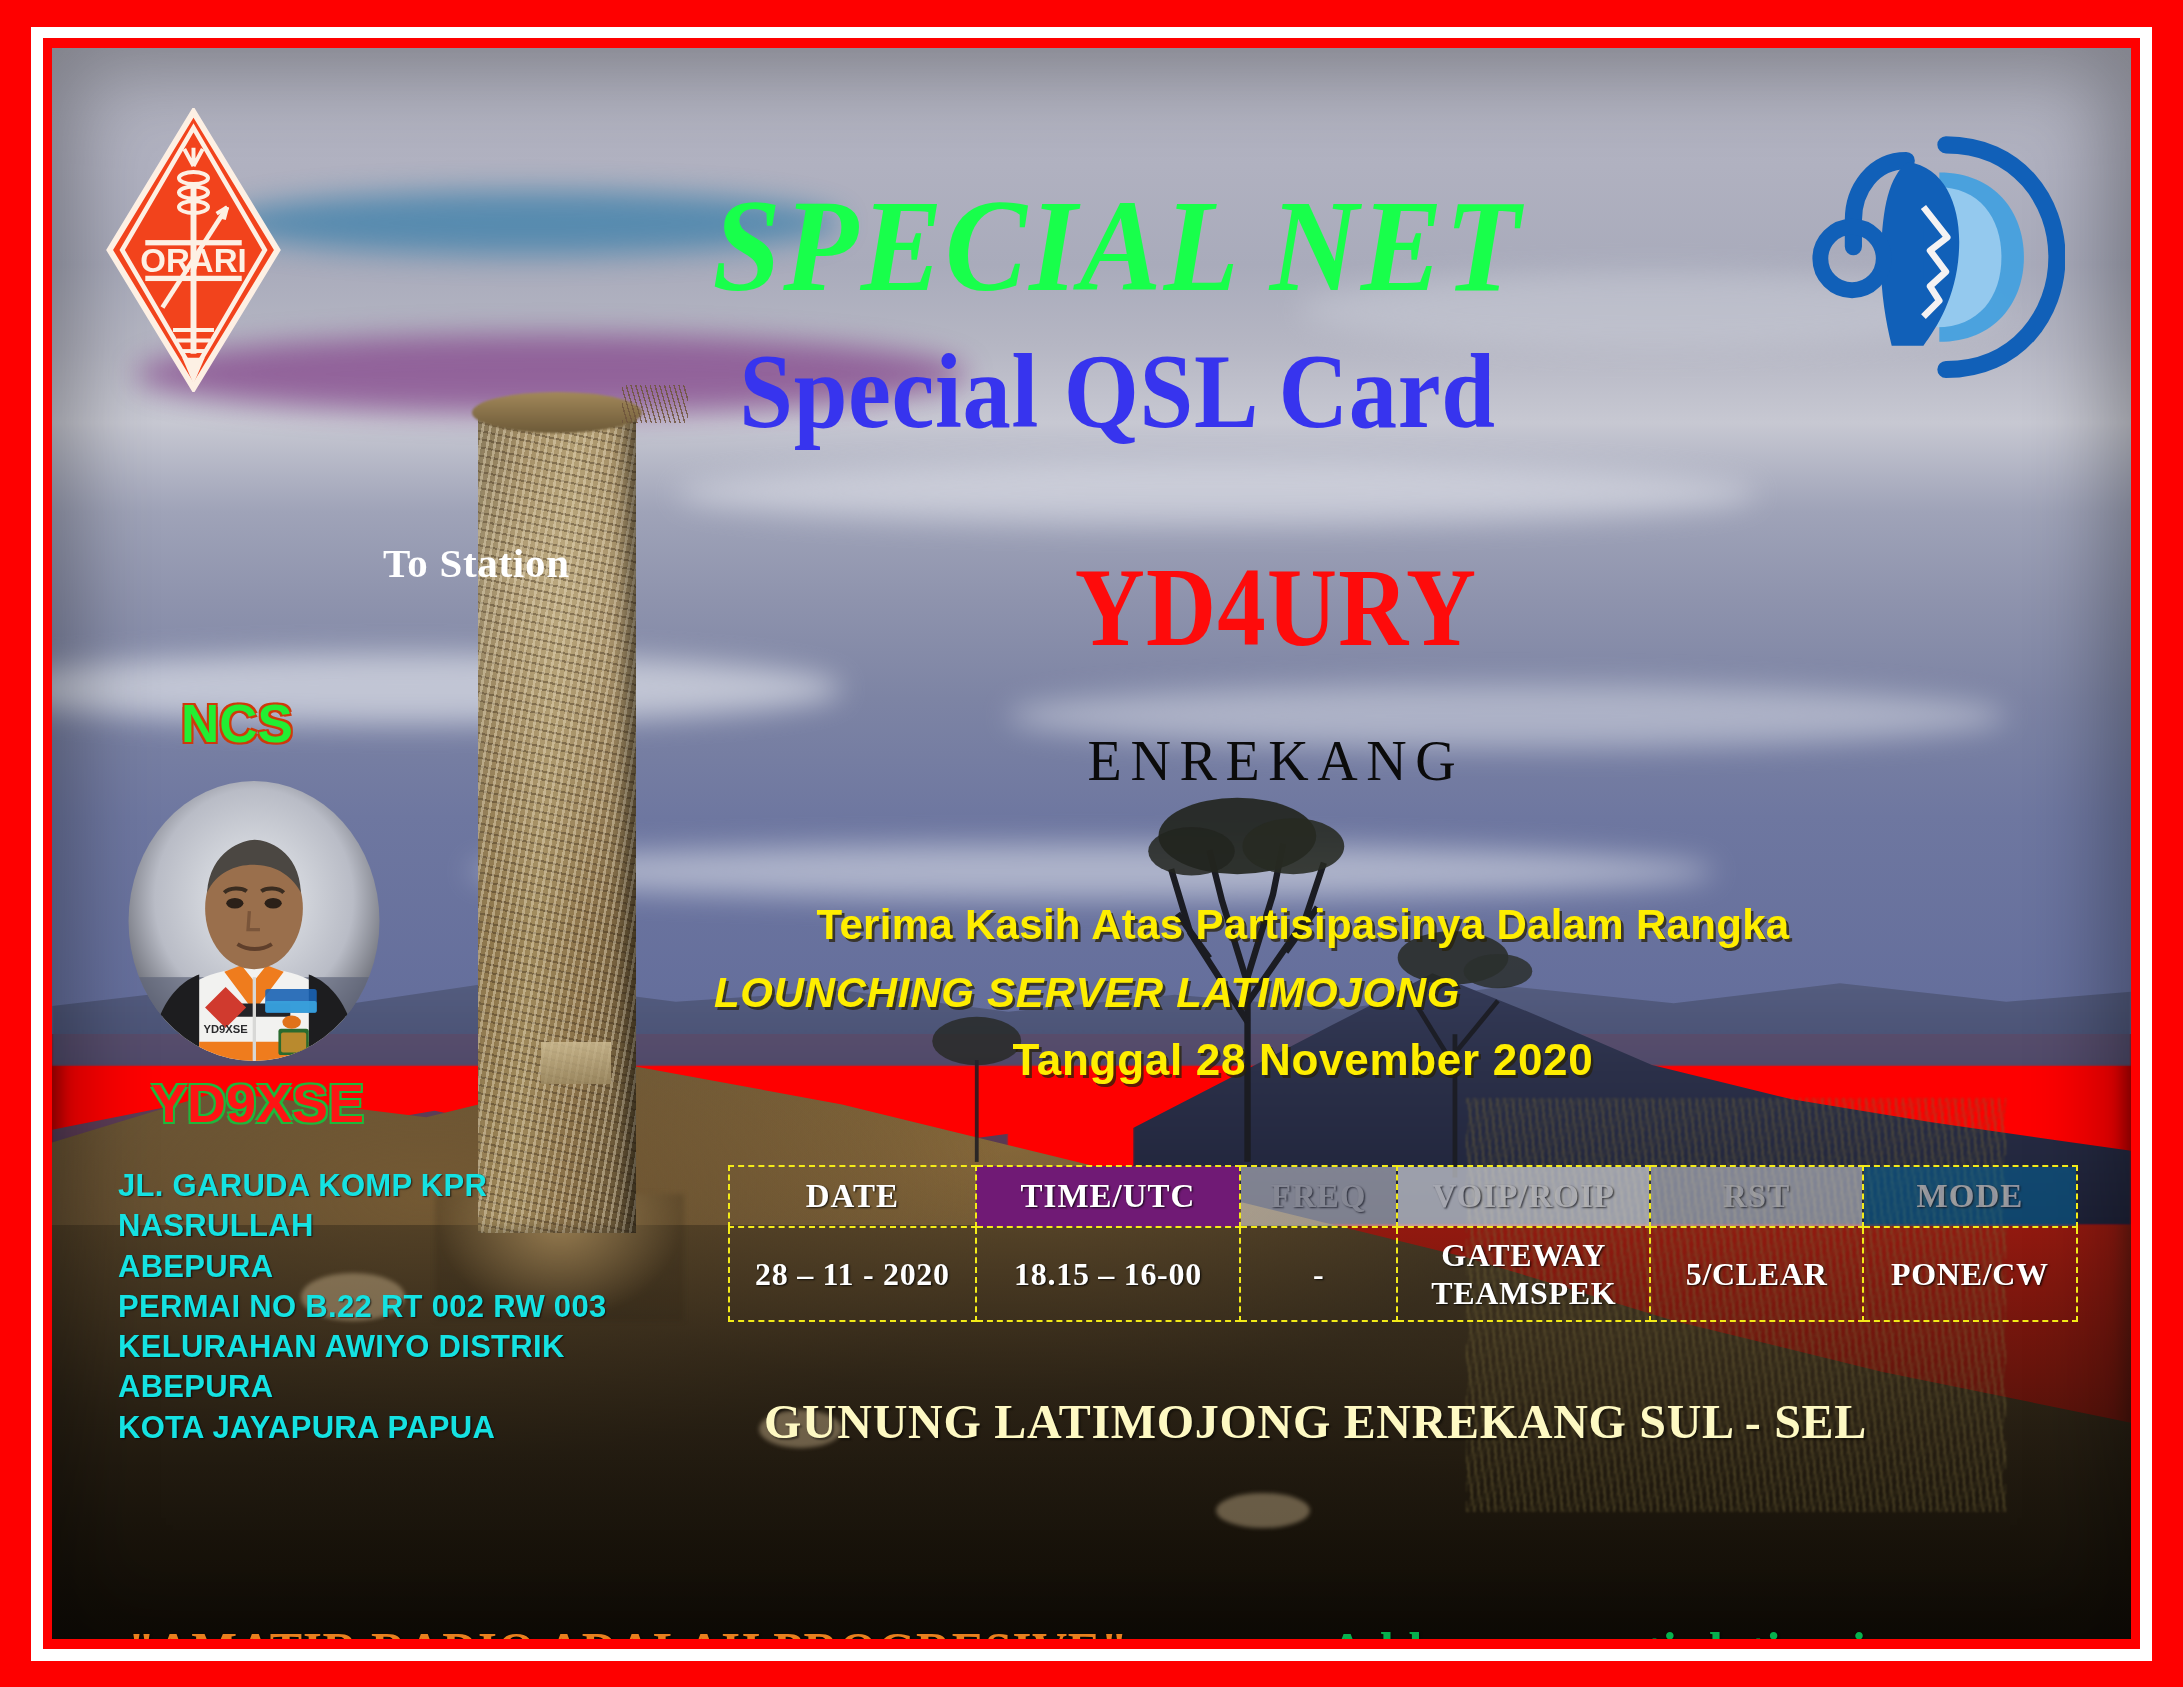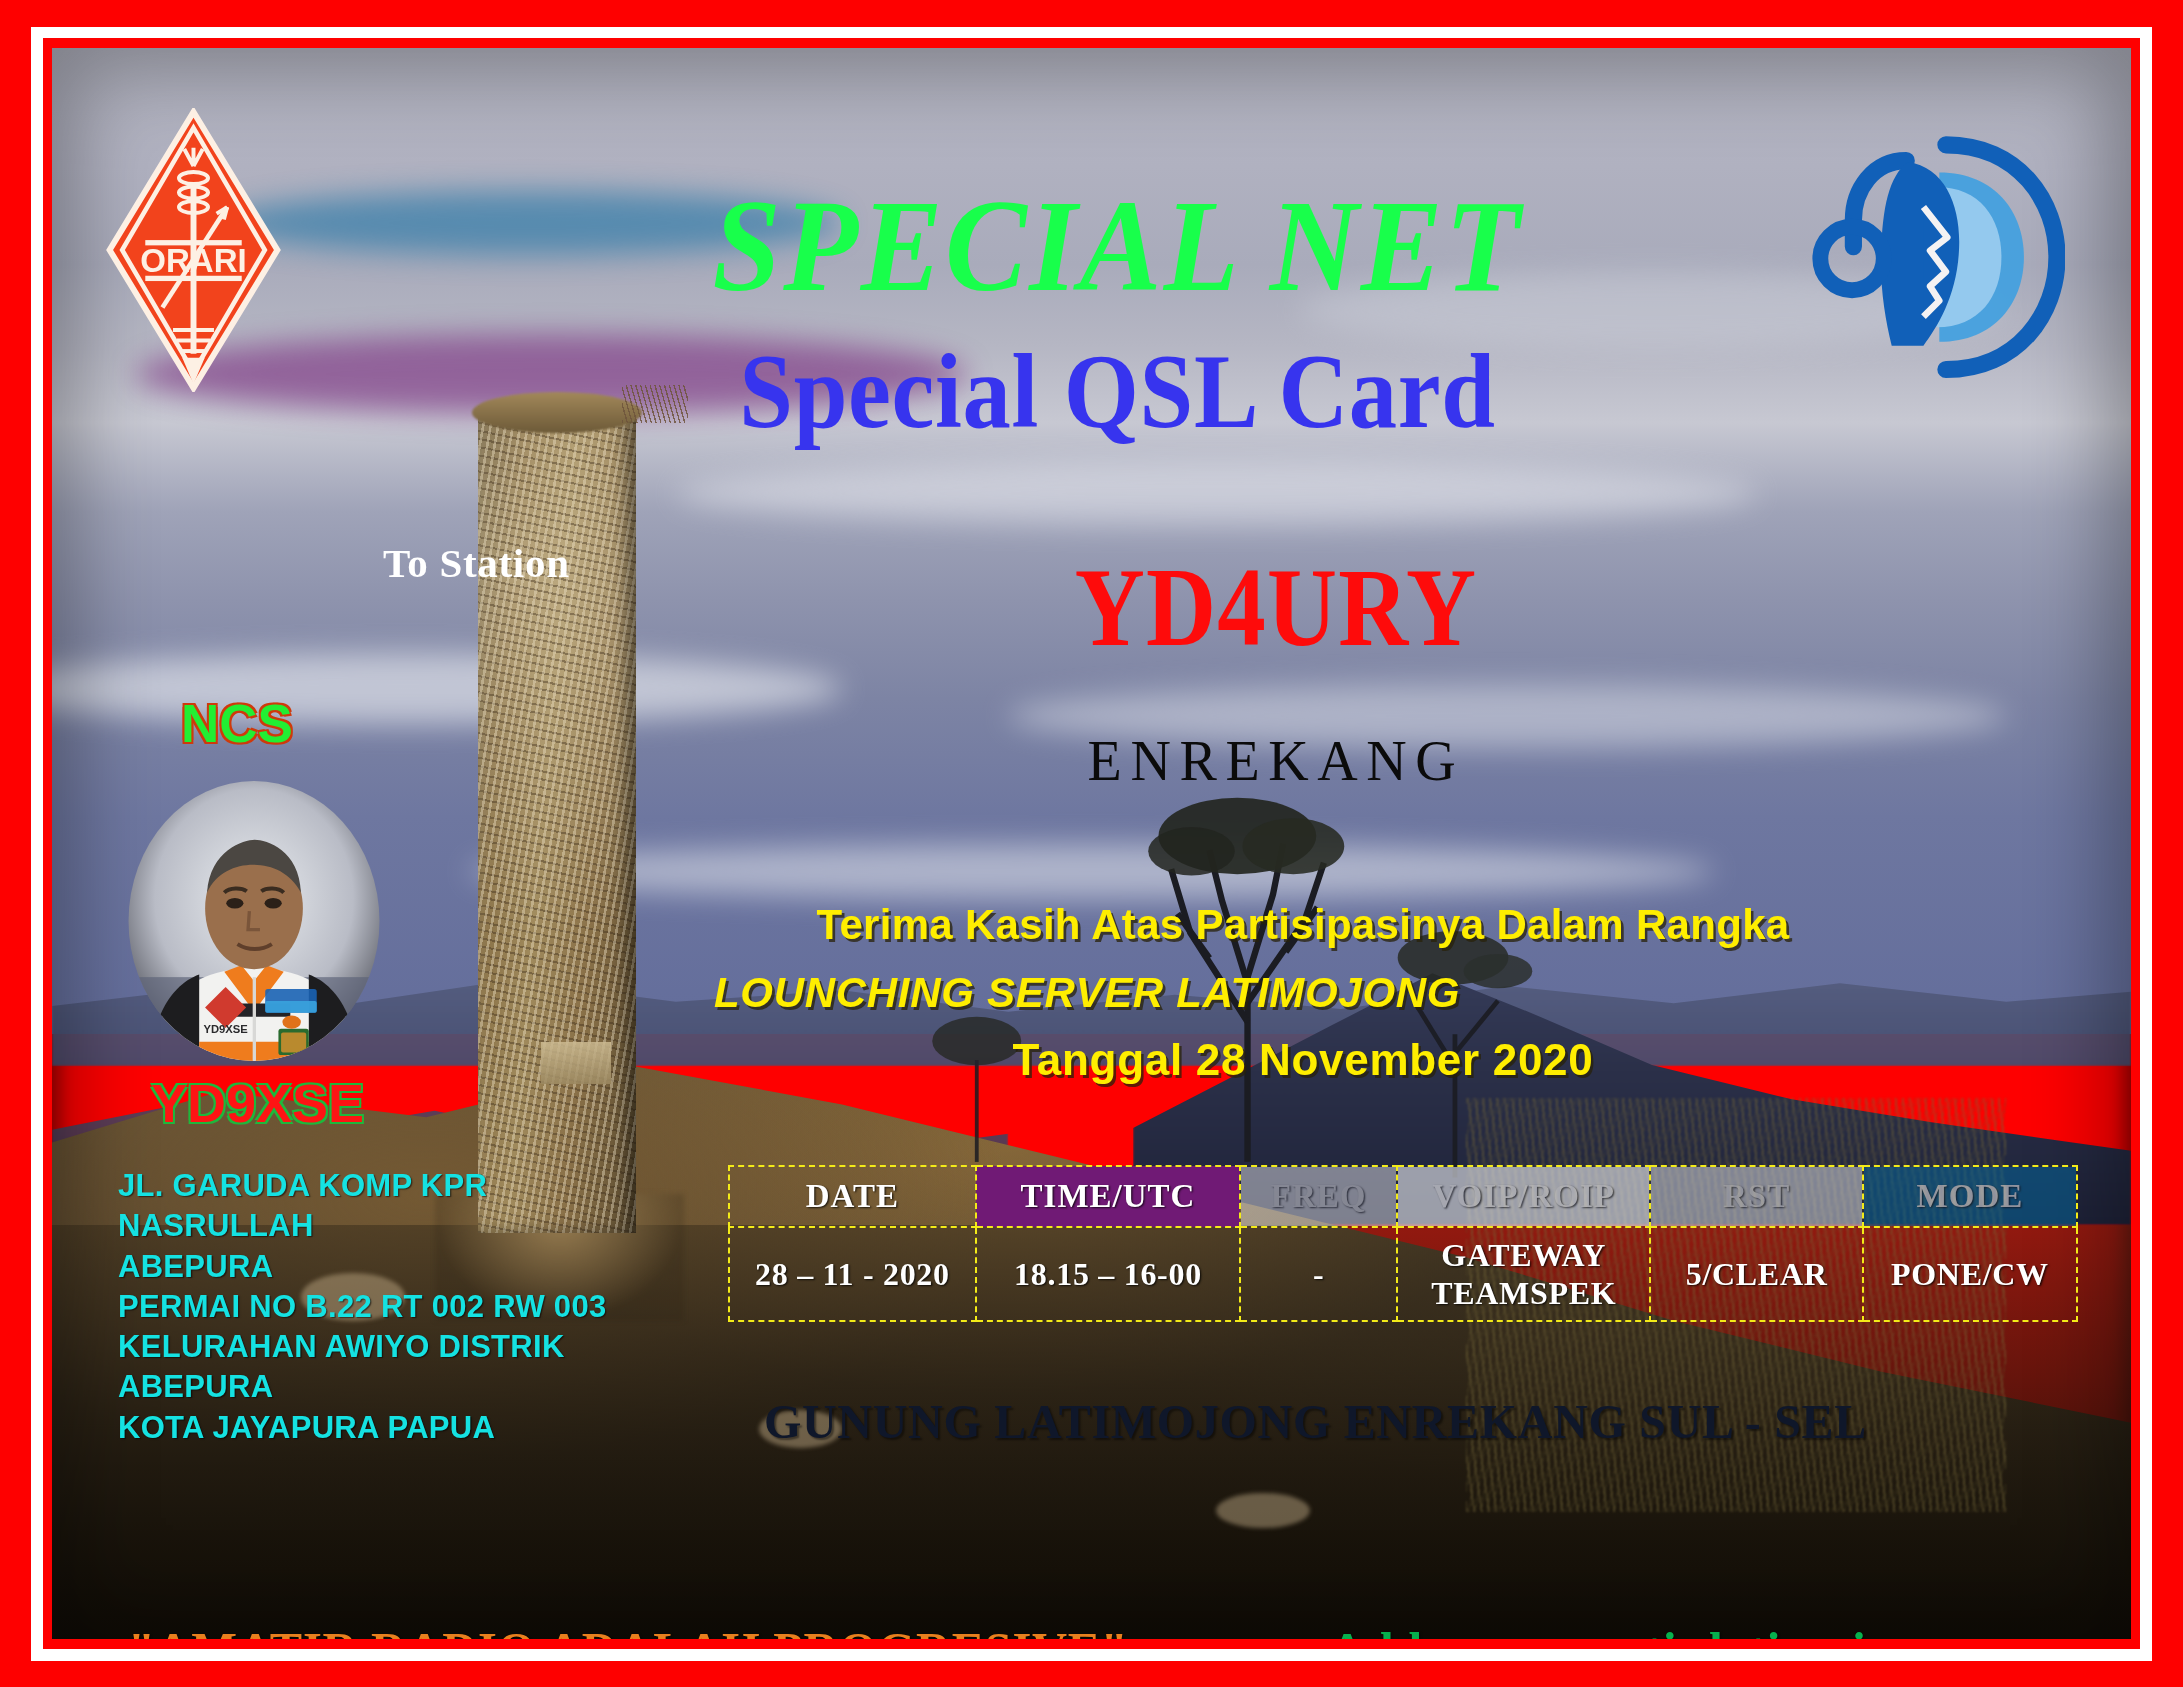--- a/index.html
+++ b/index.html
@@ -150,21 +150,21 @@
   .qtable .bd{font-size:32px;height:90px;letter-spacing:0.7px;line-height:1.2;}
   .qtable .c0{width:251px;}
   .qtable .c1{width:265px;}
   .qtable .c2{width:156px;}
   .qtable .c3{width:253px;}
   .qtable .c4{width:212px;}
   .qtable .c5{width:213px;}
 
   .mountain-line{position:absolute;left:635px;top:1346px;width:1257px;text-align:center;
                  font-family:"Liberation Serif",serif;font-weight:700;font-size:48px;
-                 color:#0f172a;letter-spacing:0.7px;text-shadow:2px 2px 2px rgba(0,0,0,.45);}
+                 color:#fef9c3;letter-spacing:0.7px;text-shadow:2px 2px 2px rgba(0,0,0,.45);}
 
   .motto{position:absolute;left:76px;top:1573px;
          font-family:"Liberation Serif",serif;font-weight:700;font-size:50px;
          color:#e8801e;letter-spacing:0.7px;text-shadow:1.3px 1.3px 2px rgba(0,0,0,.6);
          transform:scaleX(.97);transform-origin:left;}
   .webaddr{position:absolute;left:1277px;top:1573px;
            font-family:"Liberation Serif",serif;font-weight:700;font-size:50px;
            color:#06b04e;letter-spacing:0.7px;text-shadow:1.3px 1.3px 2px rgba(0,0,0,.55);}
 </style>
 </head>

